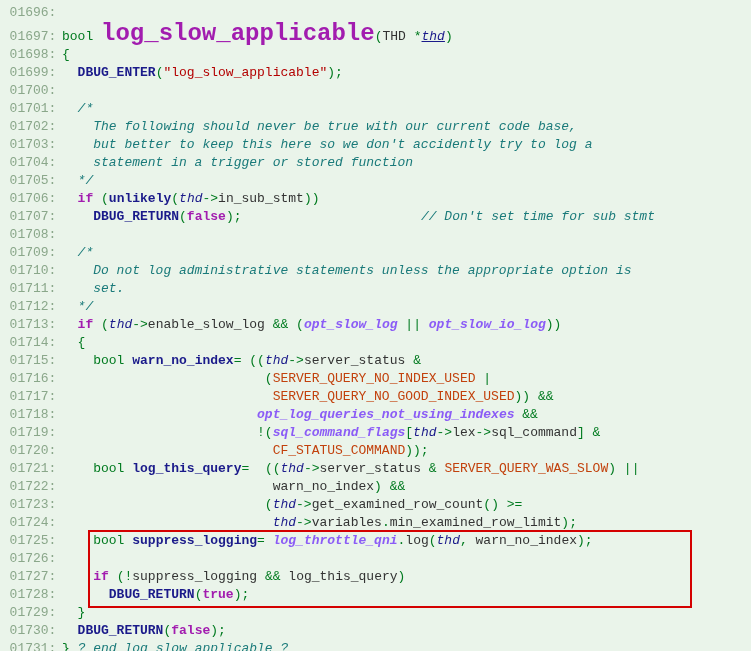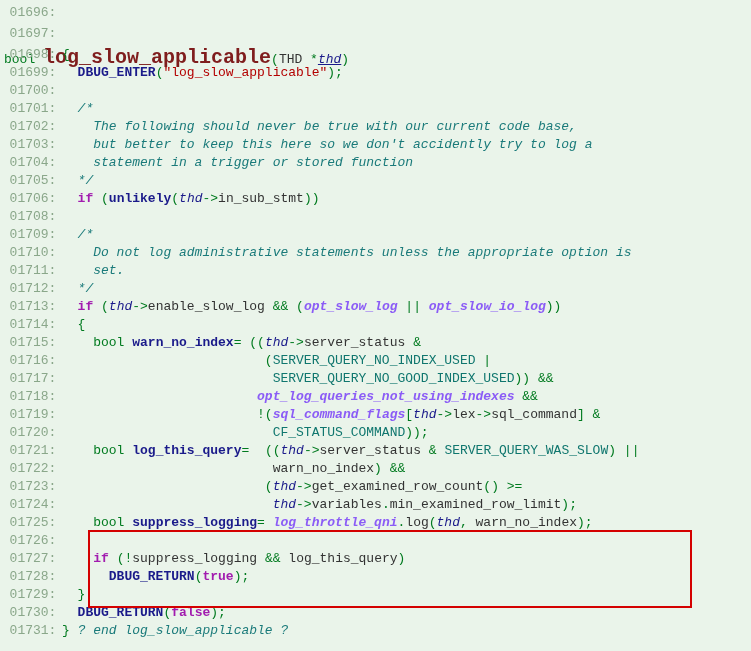--- a/index.html
+++ b/index.html
@@ -23,32 +23,32 @@
     width: 58px;
     text-align: center;
     flex-shrink: 0;
     user-select: none;
   }
   .code {
     white-space: pre;
     flex-shrink: 0;
   }
   .kw   { color: #a21caf; font-weight: bold; }      
-  .fn-def { color: #7f1d1d; font-weight: bold; font-size: 20px; } 
+  .fn-def { color: #a21caf; font-weight: bold; font-size: 24px; } 
   .type { color: #007a1f; font-weight: normal; }
   .param{ color: #1a1a8a; font-style: italic; text-decoration: underline; }
   .call { color: #1a1a8a; font-weight: bold; text-align: center; }
   .ident{ color: #8b5cf6; font-weight: bold; font-style: italic; }
   .italb{ color: #1a1a8a; font-style: italic; }
   .str  { color: #b30000; }
-  .macro{ color: #0f766e; }
+  .macro{ color: #c2410c; }
   .cmt  { color: #1a7a7a; font-style: italic; }
   .punc { color: #007a1f; }
   .plain{ color: #333; }
-  .tallline { height: 24px; line-height: 24px; flex-direction: column; }
+  .tallline { height: 24px; line-height: 24px; }
   .hlbox {
     position: absolute;
     border: 2px solid #d40000;
     pointer-events: none;
   }
   #container { position: relative; }
 </style>
 </head>
 <body>
 <div id="container">
@@ -95,20 +95,24 @@
 <div class="line">
       <span class="ln">01705:</span>
       <span class="code cmt"><span>  </span><span>*/</span></span>
     </div>
 
 <div class="line">
   <span class="ln">01706:</span>
   <span class="code"><span>  </span><span class="kw">if</span><span> </span><span class="punc">(</span><span class="call">unlikely</span><span class="punc">(</span><span class="italb">thd</span><span class="punc">-&gt;</span><span class="plain">in_sub_stmt</span><span class="punc">))</span></span>
 </div>
 
+<div class="line">
+  <span class="ln">01707:</span>
+  <span class="code"><span>    </span><span class="call">DBUG_RETURN</span><span class="punc">(</span><span class="kw">false</span><span class="punc">);</span><span>                       </span><span class="cmt">// Don't set time for sub stmt</span></span>
+</div>
 
 <div class="line">
       <span class="ln">01708:</span>
     </div>
 
 <div class="line">
       <span class="ln">01709:</span>
       <span class="code cmt"><span>  </span><span>/*</span></span>
     </div>
 <div class="line">

